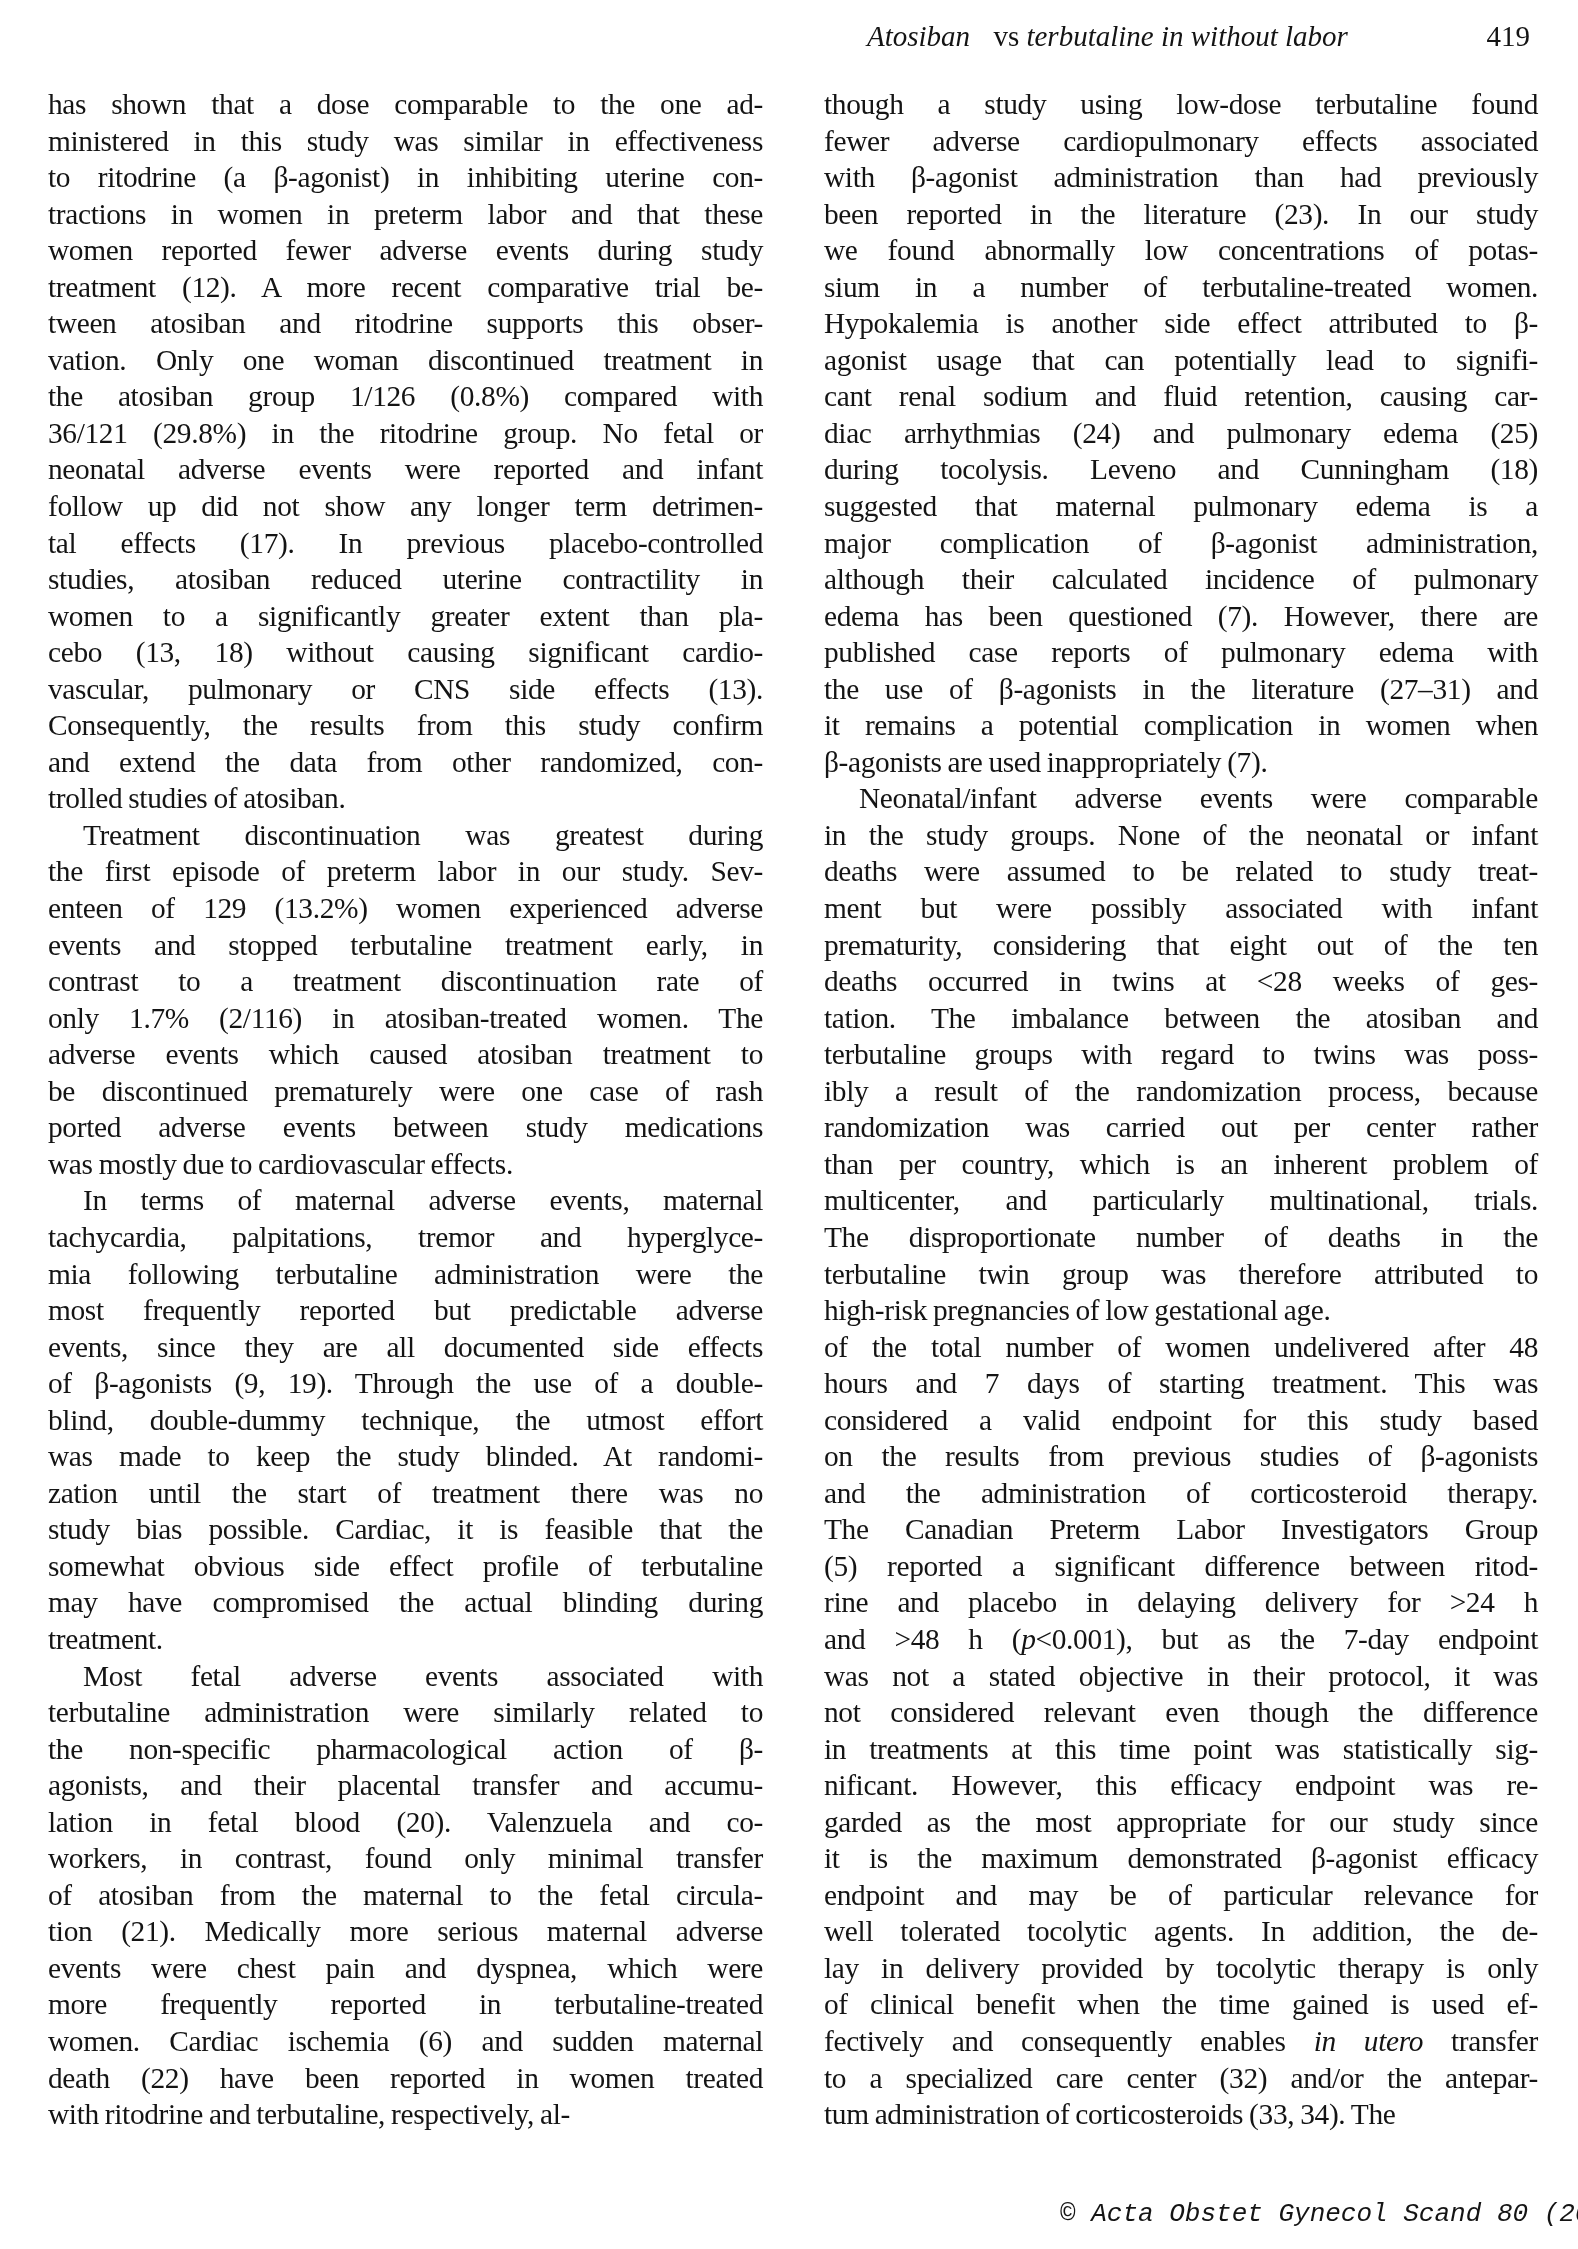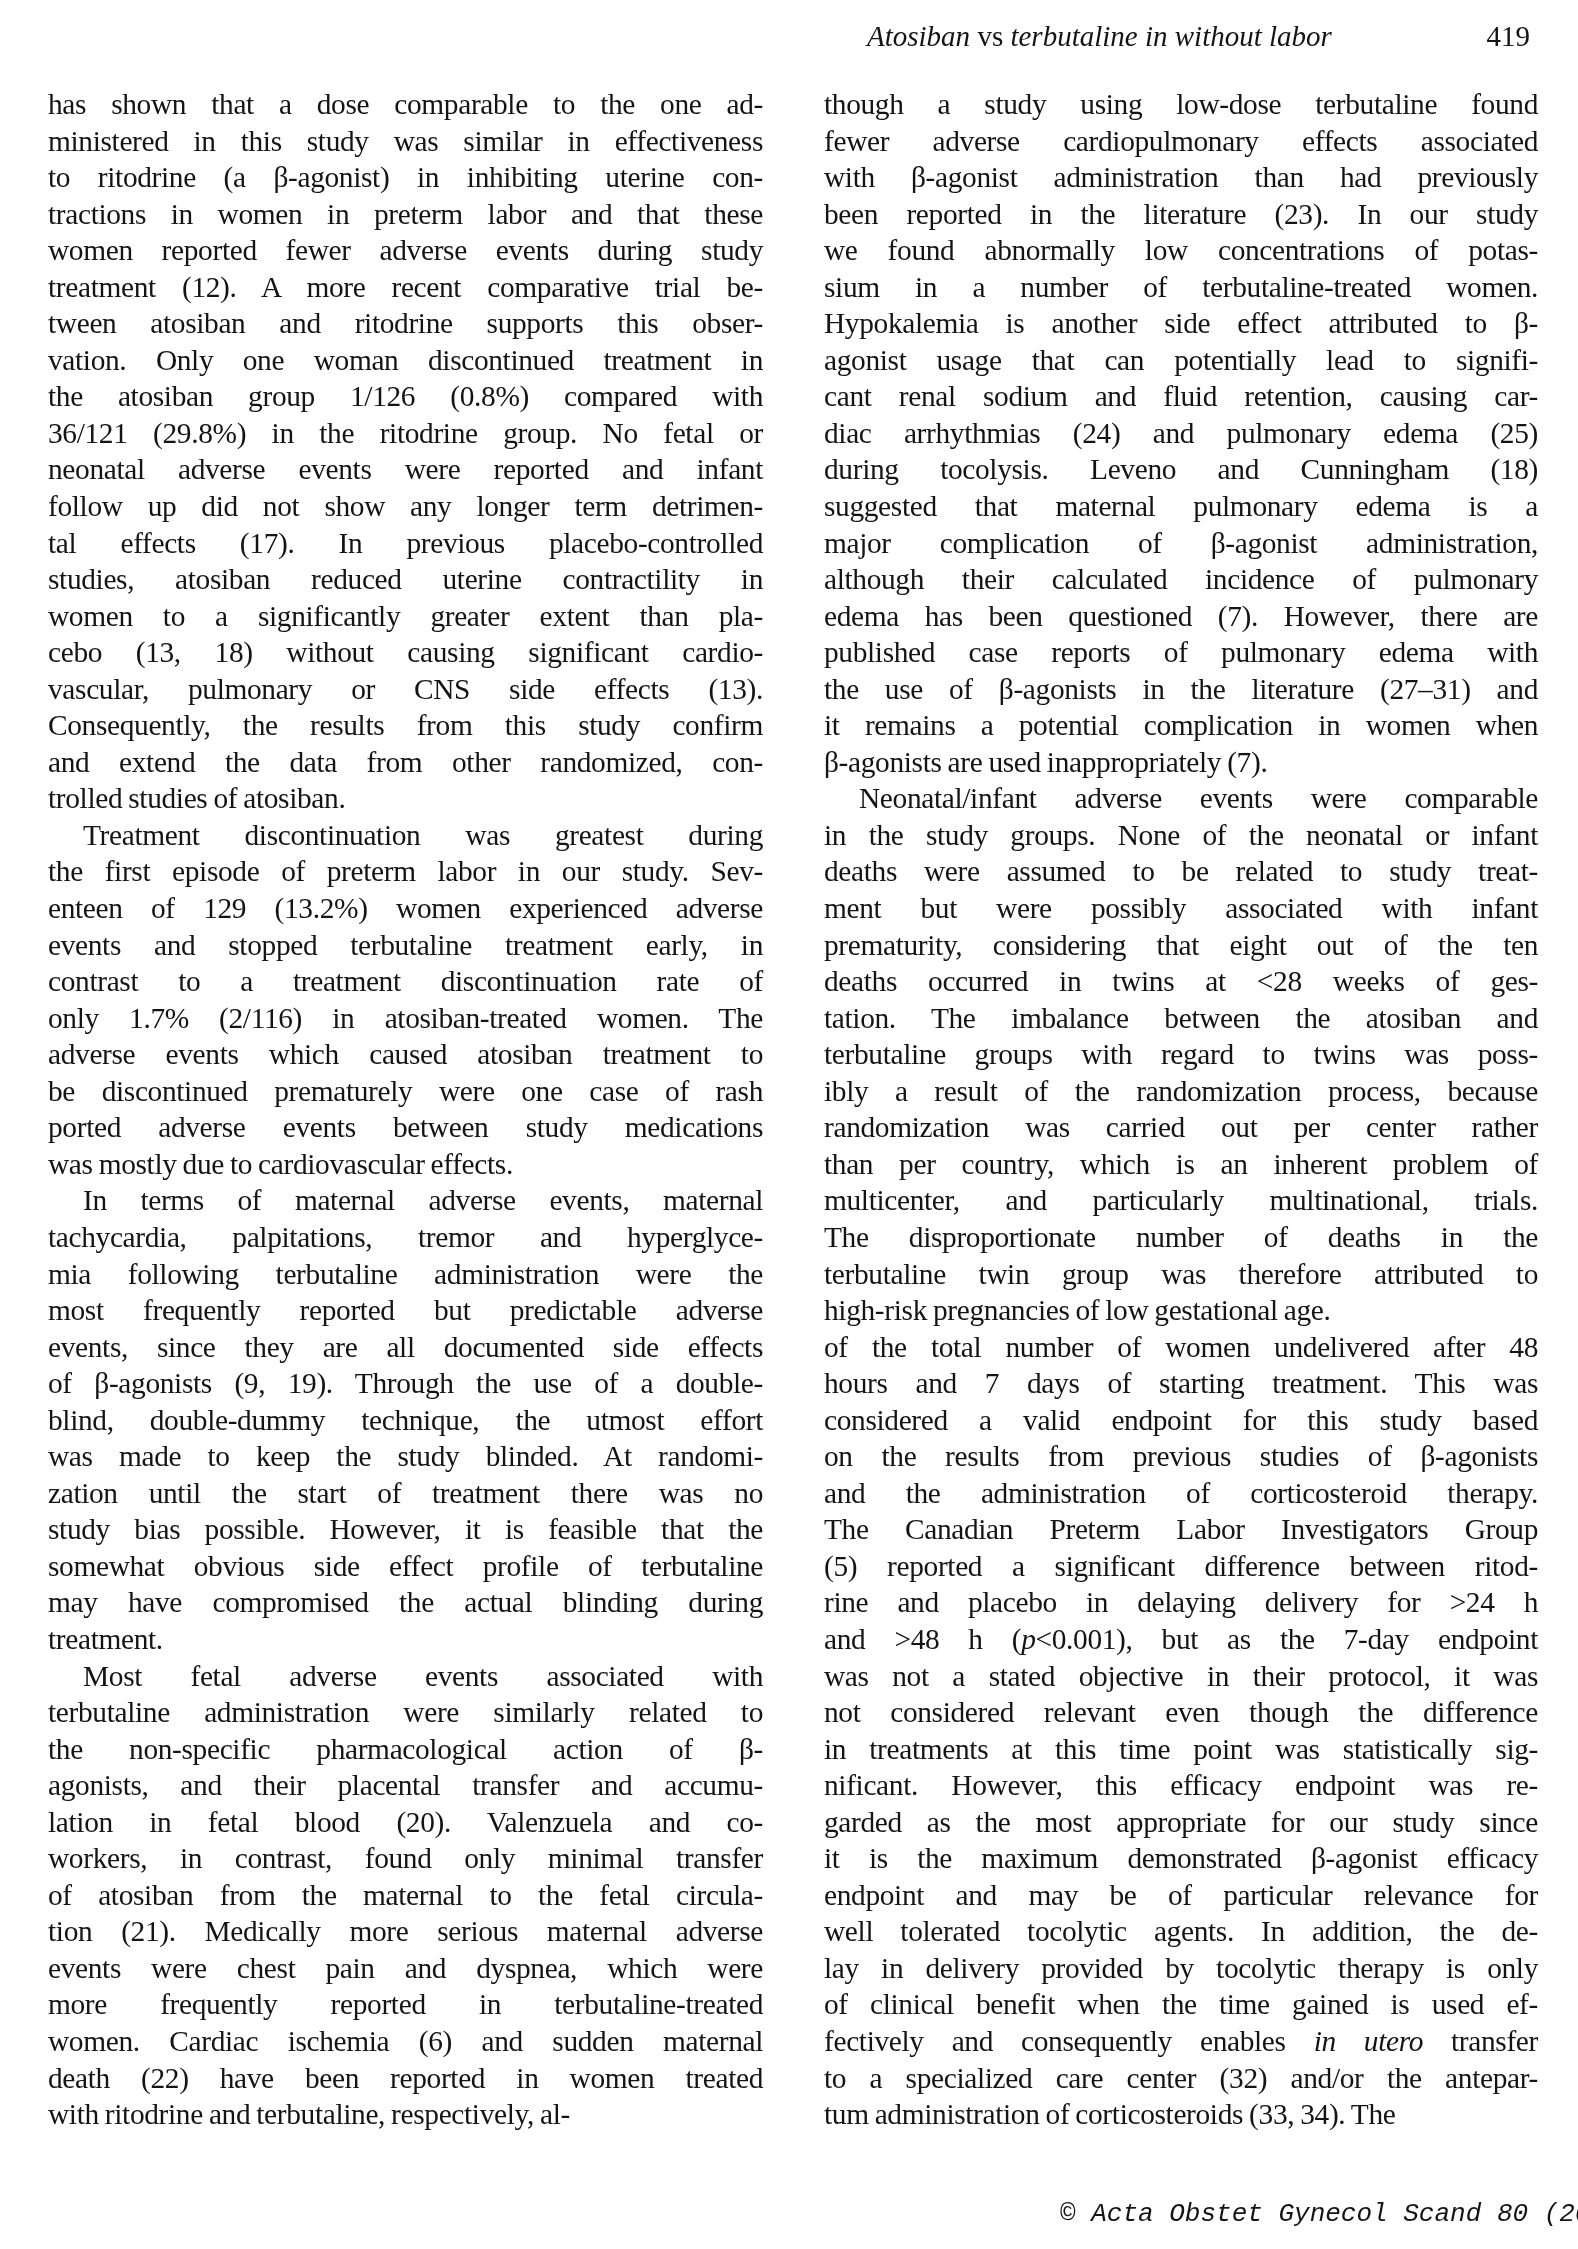--- a/index.html
+++ b/index.html
@@ -6,21 +6,21 @@
   body {
     width: 1578px; height: 2249px; position: relative; overflow: hidden;
     font-family: "Liberation Serif", "DejaVu Serif", serif;
     color: #141414;
   }
   .running-head {
     position: absolute; left: 867px; top: 16px; width: 671px; height: 40px;
     font-size: 29px; line-height: 40px; white-space: nowrap;
   }
   .running-head .title { font-style: italic; }
-  .running-head .title .upright { font-style: normal; }
+  .running-head .title .upright { font-style: normal; margin-left: 16px; }
   .running-head .page-num { position: absolute; right: 8px; top: 0; font-style: normal; }
   .column {
     position: absolute; top: 86px; height: 2100px;
     font-size: 29.4px; line-height: 36.55px;
   }
   .col-left { left: 48px; width: 715px; }
   .col-right { left: 824px; width: 714px; }
   .line {
     display: block; height: 36.55px; white-space: nowrap; overflow: visible;
     text-align: justify; text-align-last: justify;
@@ -83,21 +83,21 @@
     <div>
       <span class="line indent">In terms of maternal adverse events, maternal</span>
       <span class="line">tachycardia, palpitations, tremor and hyperglyce-</span>
       <span class="line">mia following terbutaline administration were the</span>
       <span class="line">most frequently reported but predictable adverse</span>
       <span class="line">events, since they are all documented side effects</span>
       <span class="line">of β-agonists (9, 19). Through the use of a double-</span>
       <span class="line">blind, double-dummy technique, the utmost effort</span>
       <span class="line">was made to keep the study blinded. At randomi-</span>
       <span class="line">zation until the start of treatment there was no</span>
-      <span class="line">study bias possible. However, it is feasible that the</span>
+      <span class="line">study bias possible. Cardiac, it is feasible that the</span>
       <span class="line">somewhat obvious side effect profile of terbutaline</span>
       <span class="line">may have compromised the actual blinding during</span>
       <span class="line last">treatment.</span>
     </div>
     <div>
       <span class="line indent">Most fetal adverse events associated with</span>
       <span class="line">terbutaline administration were similarly related to</span>
       <span class="line">the non-specific pharmacological action of β-</span>
       <span class="line">agonists, and their placental transfer and accumu-</span>
       <span class="line">lation in fetal blood (20). Valenzuela and co-</span>

